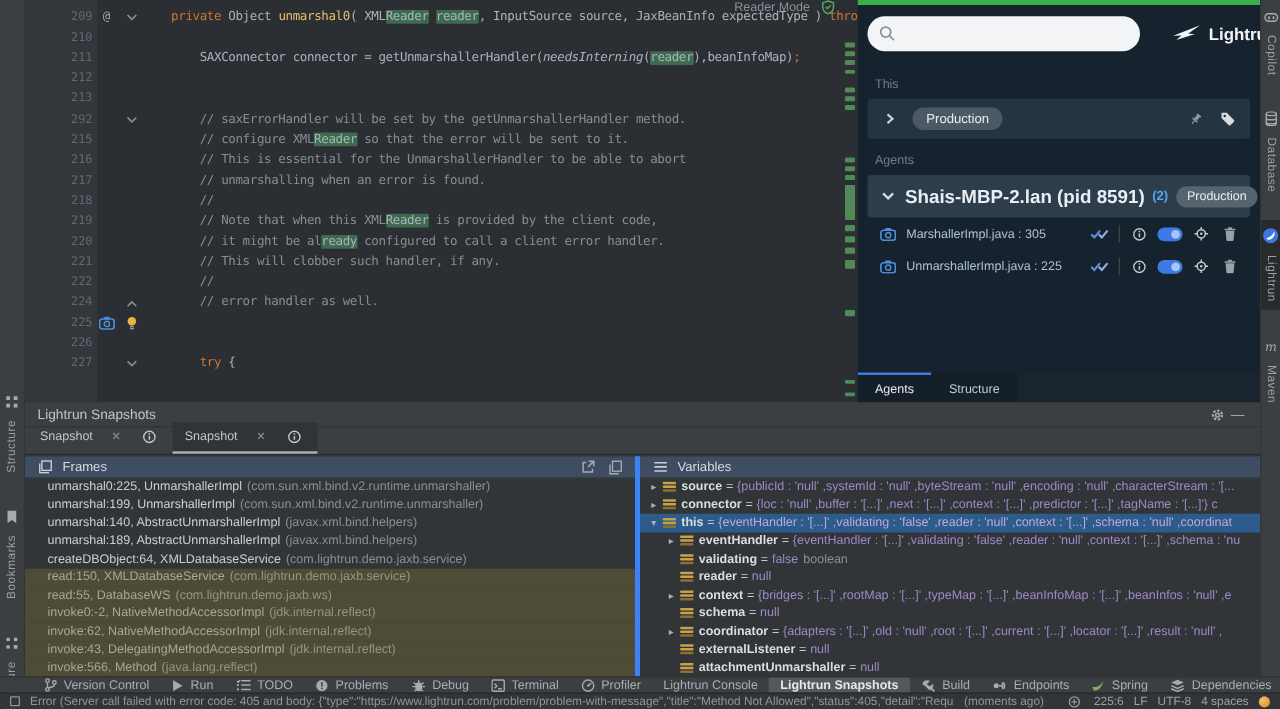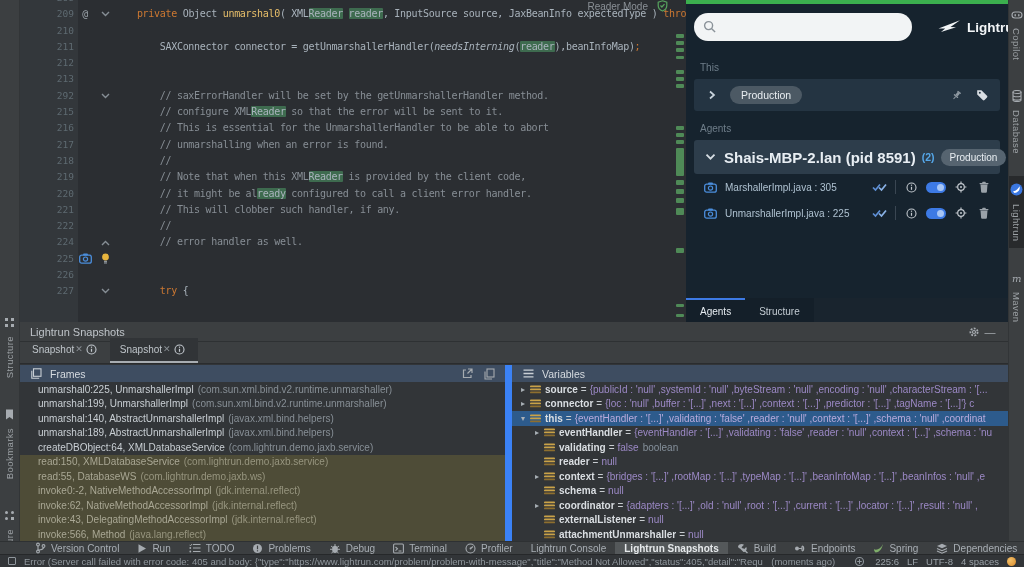--- a/index.html
+++ b/index.html
@@ -72,27 +72,27 @@
             background:#141F29; border-top:2px solid transparent; cursor:pointer; }
   .lr-tab.active { border-top-color:#3D7AE5; color:#E6ECF1; }
 
   
   .bottom-panel { position:absolute; left:0; top:322px; width:988px; height:219px; background:#323538; }
   .bp-header { height:20px; background:#3C3F41; border-bottom:1px solid #2E3133;
                display:flex; align-items:center; padding:0 10px 0 10px; }
   .bp-title { font-size:11px; color:#BFC4C9; }
   .bp-header .grow { flex:1; }
   .bp-tabsrow { height:22px; background:#3C3F41; display:flex; align-items:flex-end; padding-left:2px; border-bottom:1px solid #2A2C2E; }
-  .bp-tab { display:flex; align-items:center; gap:1px; padding:3px 10px 4px; font-size:10px; color:#BFC5CA;
+  .bp-tab { display:flex; align-items:center; gap:15px; padding:3px 10px 4px; font-size:10px; color:#BFC5CA;
             border-bottom:2px solid transparent; cursor:pointer; }
   .bp-tab.active { background:#313437; border-bottom-color:#A8ADB2; }
   .bp-tab .x { color:#8A9095; font-size:9px; }
   .bp-content { position:absolute; left:0; top:43px; width:988px; height:176px; display:flex; }
   .pane { height:100%; overflow:hidden; position:relative; }
-  .pane.frames { width:492px; border-right:7px solid #3b82f6; }
+  .pane.frames { width:492px; border-right:4px solid #3b82f6; }
   .pane.vars { width:495px; flex:1; }
   .pane-hdr { height:17px; background:#3E4D61; display:flex; align-items:center; gap:6px; padding:0 8px; }
   .pane-hdr .ph-title { font-size:10.5px; color:#D6DBE0; }
   .pane-hdr .grow { flex:1; }
   .frow { height:14.5px; display:flex; align-items:center; padding-left:18px; font-size:10px; white-space:nowrap; cursor:pointer; }
   .frow .fname { color:#C9CFD4; } .frow .fpkg { color:#878F96; margin-left:4px; }
   .frow.lib { background:#4E4C37; }
   .frow.lib .fname { color:#A9A794; } .frow.lib .fpkg { color:#97957F; }
   .vrow { height:14.5px; display:flex; align-items:center; font-size:10px; white-space:nowrap; cursor:pointer; }
   .vrow .arrow { width:14px; flex:none; text-align:center; color:#A9B0B6; font-size:8px; }

